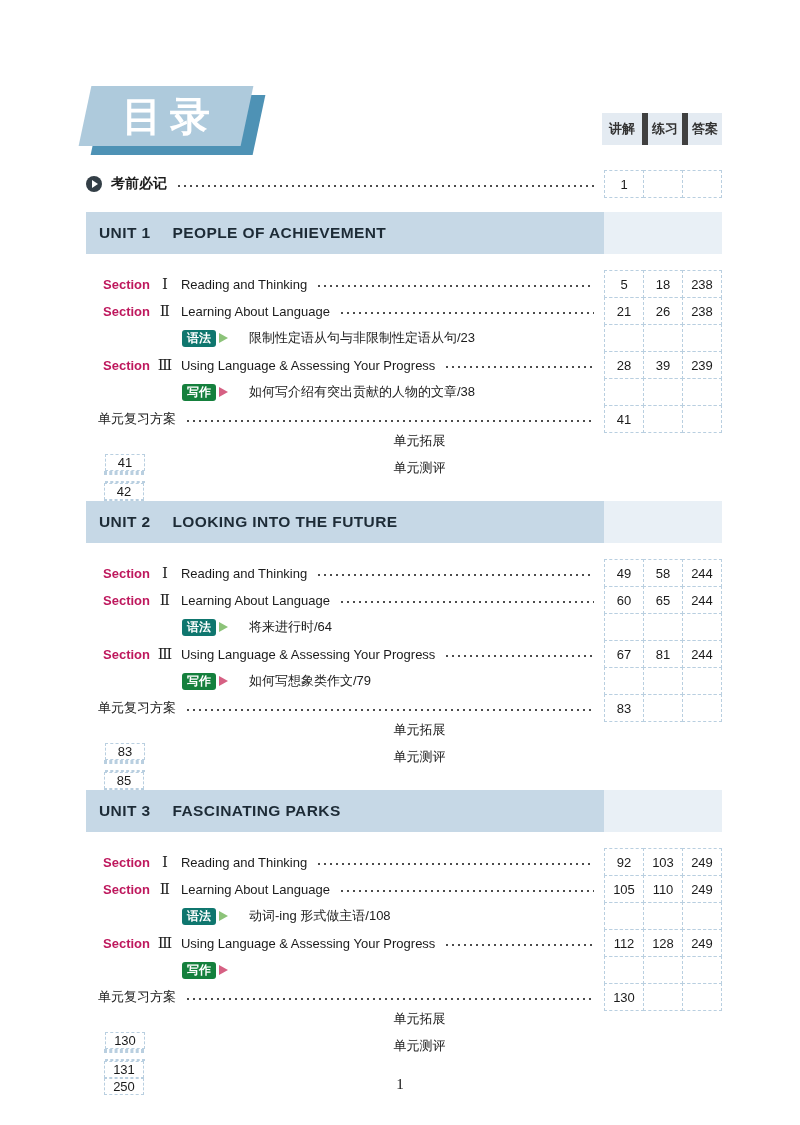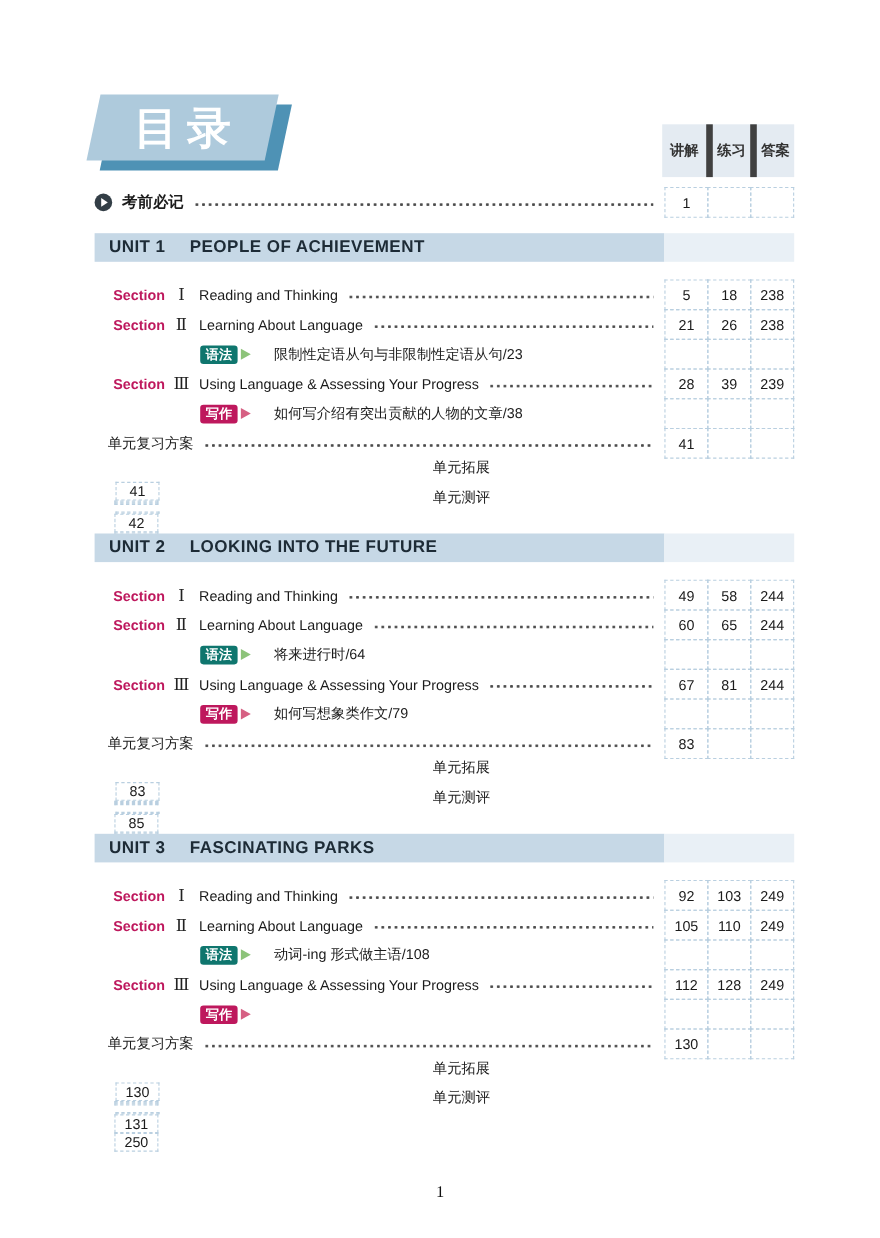--- a/index.html
+++ b/index.html
@@ -11,21 +11,21 @@
   .top { position:relative; height:84px; }
   .logo { position:absolute; left:-1px; top:0; width:168px; height:62px; }
   .logo-back { position:absolute; left:12px; top:9px; width:162px; height:60px;
                background:#4e92b5; transform:skewX(-12deg); }
   .logo-front { position:absolute; left:0; top:0; width:162px; height:60px;
                 background:#aecadc; transform:skewX(-12deg);
                 display:flex; align-items:center; justify-content:center; }
   .logo-front .logo-text { transform:skewX(12deg); font-size:40px; font-weight:700;
                 color:#ffffff; letter-spacing:8px; padding-left:8px; }
   .colhead { position:absolute; right:0; top:27px; display:flex; }
-  .colhead span { width:40px; height:48px; background:#e4ebf2; display:flex;
+  .colhead span { width:40px; height:32px; background:#e4ebf2; display:flex;
                   align-items:center; justify-content:center; font-size:13px;
                   color:#333; font-weight:700; }
   .colhead span + span { border-left:6px solid #404040; }
 
   
   .row { display:flex; align-items:center; height:28px; }
   .cell { width:40px; flex:none; align-self:stretch; display:flex; align-items:center;
           justify-content:center; border:1px dashed #b9cfe0; font-size:13px; color:#1b1b1b; }
   .cell + .cell { margin-left:-1px; }
   .rows .row + .row { margin-top:-1px; }
@@ -37,41 +37,41 @@
   
   .pre { margin-top:0; }
   .play { width:16px; height:16px; border-radius:50%; background:#333e46;
           position:relative; margin-right:9px; flex:none; }
   .play::after { content:""; position:absolute; left:6px; top:4px;
                  border-top:4px solid transparent; border-bottom:4px solid transparent;
                  border-left:6px solid #fff; }
   .pre-label { font-size:14px; font-weight:700; color:#1c1c1c; }
 
   
-  .band { display:flex; height:26px; margin-top:14px; }
+  .band { display:flex; height:42px; margin-top:14px; }
   .band-main { flex:1; background:#c6d8e6; display:flex; align-items:center; padding-left:13px; }
   .band-unit, .band-title { font-size:15.5px; font-weight:700; color:#1d2b36; letter-spacing:.4px; }
   .band-title { margin-left:22px; }
   .band-right { width:118px; background:#e9f0f6; }
   .unit { margin-bottom:12px; }
   .unit .rows { margin-top:16px; }
 
   
   .row.section { padding-left:17px; }
   .sw { font-size:13px; color:#be185d;font-weight:bold; }
   .sn { font-family:"Liberation Serif","DejaVu Serif",serif; font-size:15px;
         width:20px; text-align:center; margin-left:5px; }
   .lb.en { font-size:13px; color:#1b1b1b; margin-left:6px; }
   .lb.zh { font-size:13px; color:#1b1b1b;padding-left:12px; }
   .row.sub { padding-left:96px; }
   .badge { display:inline-flex; align-items:center; justify-content:center;
            width:34px; height:17px; border-radius:3px; color:#fff; font-size:12px;
            font-weight:700; flex:none; }
   .bg-g { background:#0f766e; }
-  .bg-w { background:#be185d; }
+  .bg-w { background:#15803d; }
   .tri { width:0; height:0; border-top:5px solid transparent; border-bottom:5px solid transparent;
          margin:0 9px 0 3px; flex:none; }
   .t-g { border-left:9px solid #8cc379; }
   .t-w { border-left:9px solid #d66083; }
   .row.plan { padding-left:0; }
   .row.plan.ind { padding-left:19px;flex-direction:column; }
 
   .footer { position:absolute; bottom:32px; left:0; width:100%; text-align:center;
             font-size:15px; font-family:"Liberation Serif","DejaVu Serif",serif; color:#111; }
 </style>

